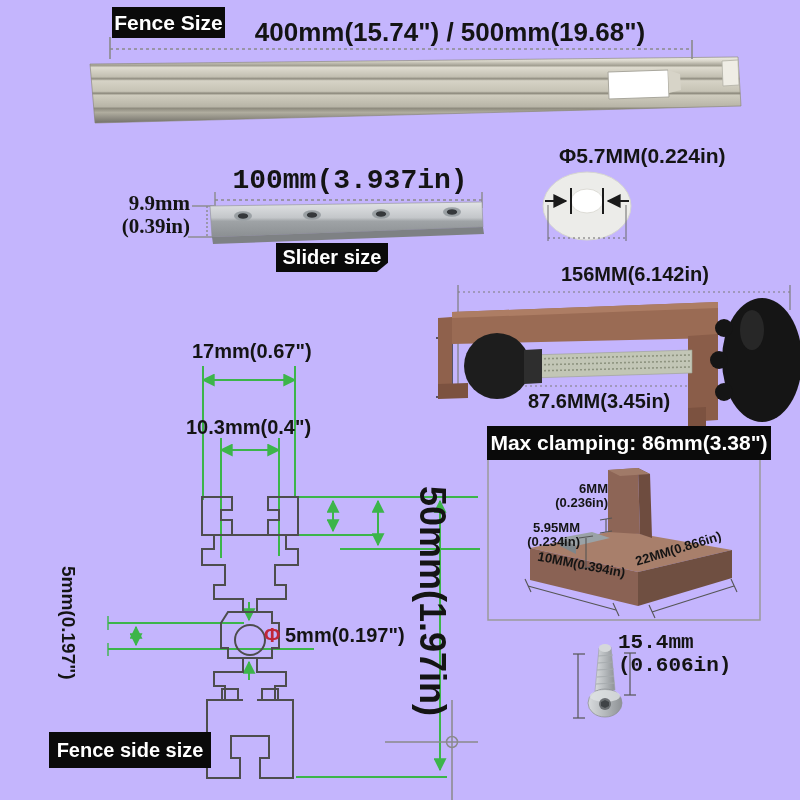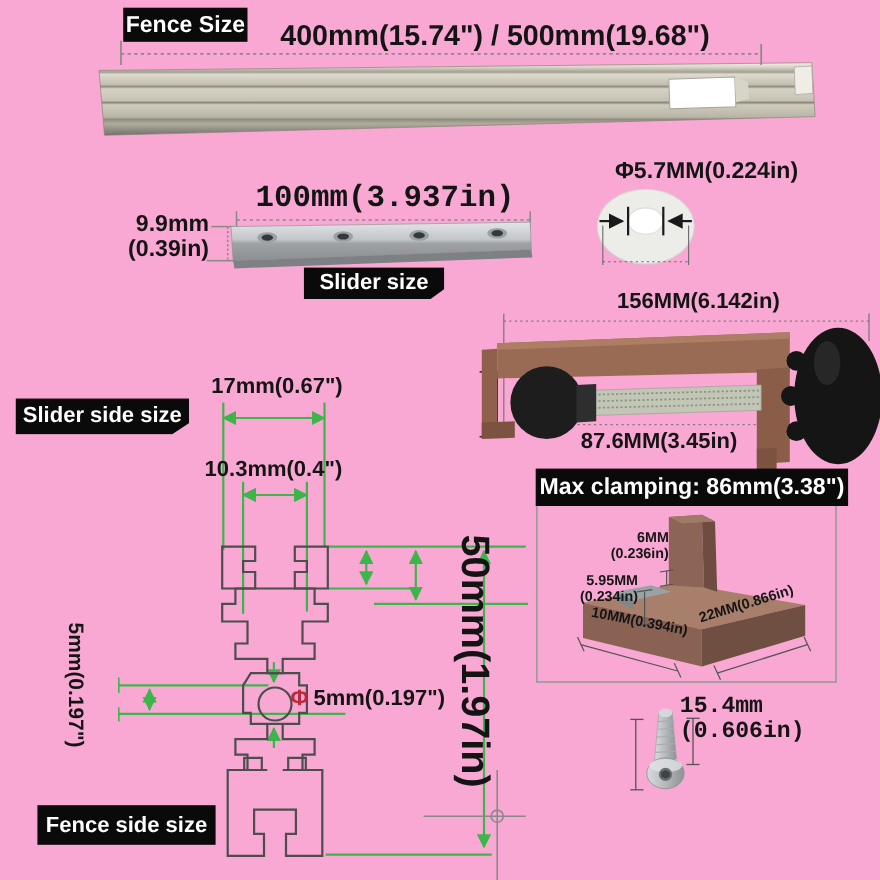--- a/index.html
+++ b/index.html
@@ -1,16 +1,16 @@
 <!DOCTYPE html>
 <html><head>
 <meta charset="utf-8">
 <style>
   html,body{margin:0;padding:0;background:#fff;}
-  #canvas{position:relative;width:800px;height:800px;background:#f9a8d4;overflow:hidden;
+  #canvas{position:relative;width:800px;height:800px;background:#c4b5fd;overflow:hidden;
           font-family:"Liberation Sans",sans-serif;}
   .lbl{position:absolute;background:#0a0a0a;color:#fff;font-weight:bold;
        display:flex;align-items:center;justify-content:center;white-space:nowrap;}
   .clipbr{clip-path:polygon(0 0,100% 0,100% 68%,90% 100%,0 100%);}
   .dim{position:absolute;font-weight:bold;color:#141414;line-height:1.1;white-space:nowrap;}
   .rt{text-align:right;}
   .ctr{text-align:center;}
   svg{position:absolute;left:0;top:0;}
 </style>
 </head>
@@ -231,35 +231,34 @@
       </g>
     </g>
   </svg>
 
   <div class="lbl" style="left:112px;top:7px;width:113px;height:31px;font-size:21px;">Fence Size</div>
 
   <div class="dim ctr" style="left:250px;top:18px;width:400px;font-size:26px;">400mm(15.74") / 500mm(19.68")</div>
 
   <div class="dim ctr" style="left:230px;top:166px;width:240px;font-size:28px;font-family:Liberation Mono, monospace;">100mm(3.937in)</div>
 
-  <div class="dim rt" style="left:102px;top:192px;width:88px;font-size:21px;">
+  <div class="dim rt" style="left:102px;top:192px;width:88px;font-size:21px;font-family:Liberation Serif, serif;">
     <div>9.9mm</div>
     <div>(0.39in)</div>
   </div>
 
-  <div class="lbl clipbr" style="left:276px;top:243px;width:128px;height:29px;font-size:20px;">Slider size</div>
+  <div class="lbl clipbr" style="left:276px;top:243px;width:112px;height:29px;font-size:20px;">Slider size</div>
 
   <div class="dim" style="left:515px;top:144px;font-size:21px;margin-left:44px;">Φ5.7MM(0.224in)</div>
 
   <div class="dim" style="left:541px;top:263px;font-size:20px;margin-left:20px;">156MM(6.142in)</div>
 
 
   <div class="dim" style="left:528px;top:390px;font-size:20px;">87.6MM(3.45in)</div>
 
-  <div class="lbl clipbr" style="left:14px;top:362px;width:158px;height:33px;font-size:20px;">Slider side size</div>
 
   <div class="dim" style="left:192px;top:340px;font-size:20px;">17mm(0.67")</div>
 
   <div class="dim" style="left:186px;top:416px;font-size:20px;">10.3mm(0.4")</div>
 
   <div class="dim" style="left:78px;top:566px;width:112px;font-size:19px;transform:rotate(90deg);transform-origin:0 0;">5mm(0.197")</div>
 
   <div class="dim" style="left:452px;top:486px;width:262px;font-size:36px;transform:rotate(90deg);transform-origin:0 0;">50mm(1.97in)</div>
 
   <div class="dim" style="left:264px;top:624px;font-size:20px;color:#c0273a;">Φ</div>
@@ -276,15 +275,15 @@
     <div>(0.234in)</div>
   </div>
   <div class="dim" style="left:537px;top:558px;font-size:13px;transform:rotate(11deg);">10MM(0.394in)</div>
   <div class="dim" style="left:634px;top:542px;font-size:13px;transform:rotate(-17deg);">22MM(0.866in)</div>
 
   <div class="dim" style="left:618px;top:631px;font-size:21px;font-family:Liberation Mono, monospace;">
     <div>15.4mm</div>
     <div>(0.606in)</div>
   </div>
 
-  <div class="lbl" style="left:34px;top:732px;width:162px;height:36px;font-size:20px;">Fence side size</div>
+  <div class="lbl" style="left:49px;top:732px;width:162px;height:36px;font-size:20px;">Fence side size</div>
 
 </div>
 
 </body></html>

